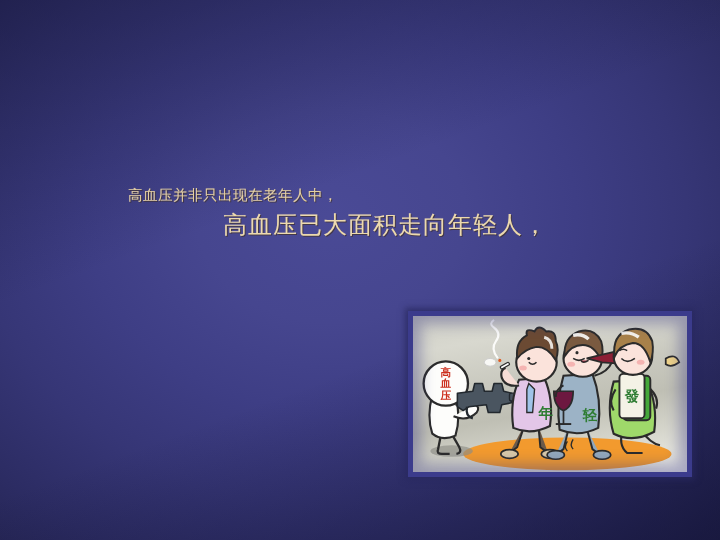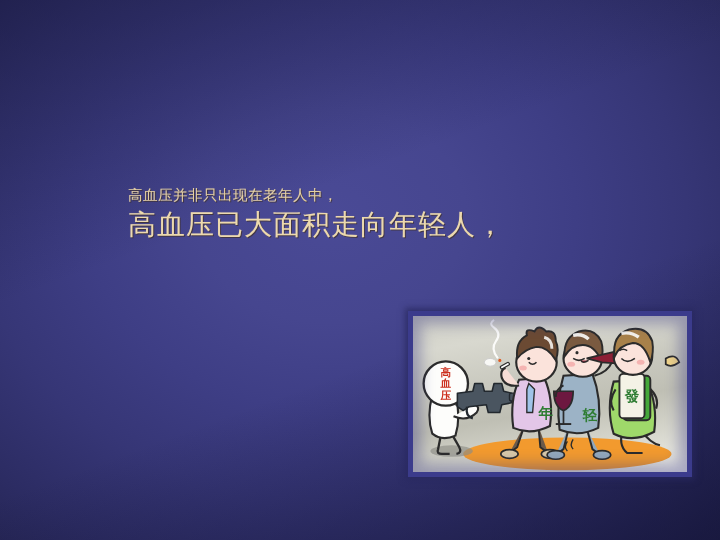--- a/index.html
+++ b/index.html
@@ -50,24 +50,25 @@
     white-space: nowrap;
     text-shadow: 1px 1px 0 rgba(60,40,10,0.55), 0 0 1px rgba(255,240,200,0.25);
     letter-spacing: 0.5px;
   }
   .line-small {
     font-size: 14.5px;
     line-height: 22px;
     color: #e4cfa2;
   }
   .line-big {
-    font-size: 28px;
+    font-size: 24px;
     line-height: 38px;
     color: #ecd9ae;
     letter-spacing: 1px;
+    text-align: right;
   }
 
   
   .illustration {
     position: absolute;
     left: 408px;
     top: 311px;
     width: 284px;
     height: 166px;
   }

